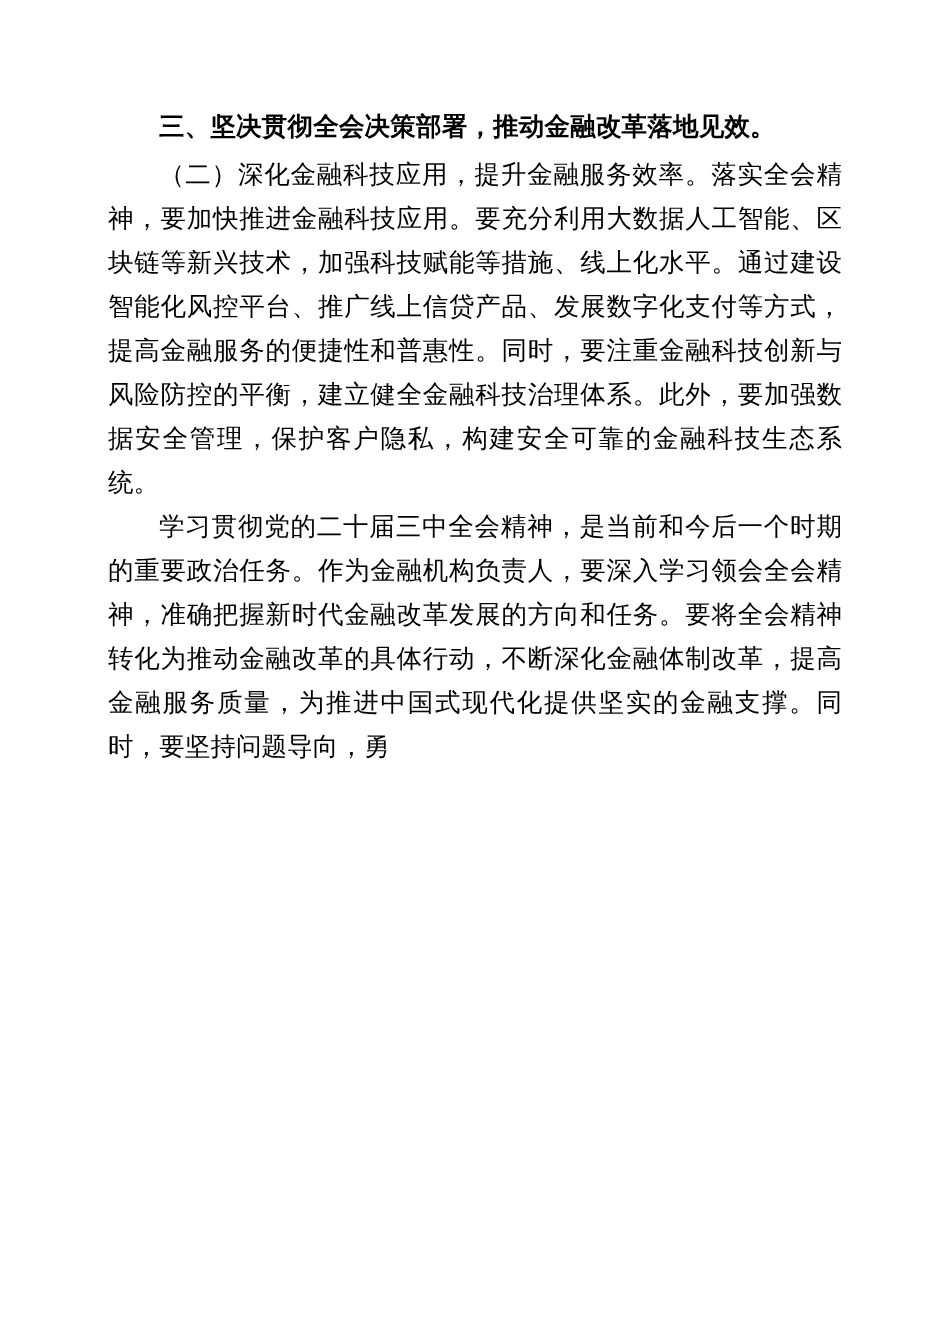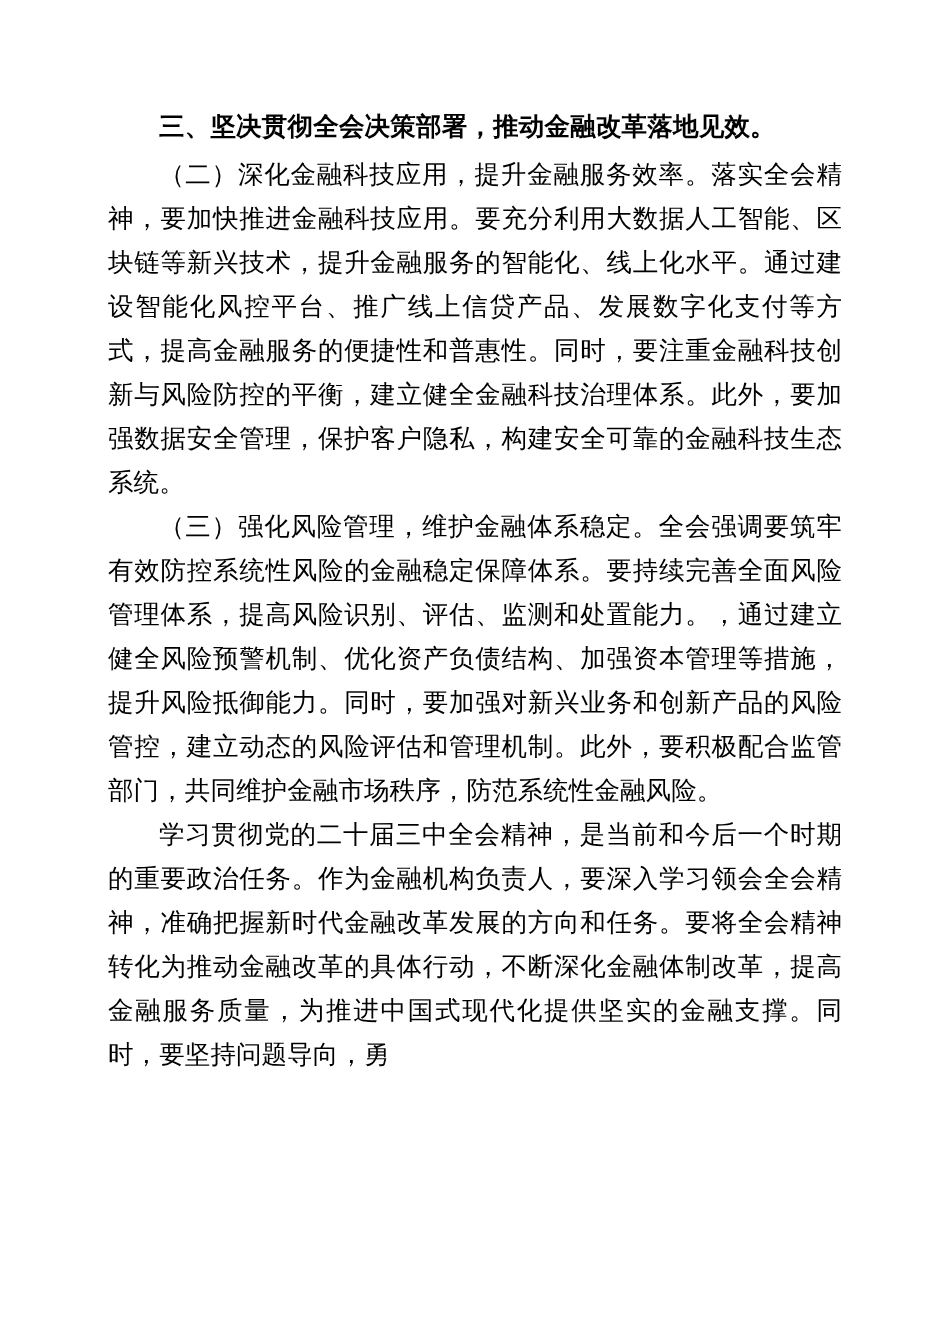--- a/index.html
+++ b/index.html
@@ -45,17 +45,16 @@
   p.para + p.para {
     margin-top: 0;
   }
 </style>
 </head>
 <body>
 
 <div class="page">
   <div class="doc-body">
     <div class="heading">三、坚决贯彻全会决策部署，推动金融改革落地见效。</div>
-    <p class="para">（二）深化金融科技应用，提升金融服务效率。落实全会精神，要加快推进金融科技应用。要充分利用大数据人工智能、区块链等新兴技术，提升金融服务的智能化、线上化水平。通过建设智能化风控平台、推广线上信贷产品、发展数字化支付等方式，提高金融服务的便捷性和普惠性。同时，要注重金融科技创新与风险防控的平衡，建立健全金融科技治理体系。此外，要加强数据安全管理，保护客户隐私，构建安全可靠的金融科技生态系统。</p>
-    <p class="para">（三）强化风险管理，维护金融体系稳定。全会强调要筑牢有效防控系统性风险的金融稳定保障体系。要持续完善全面风险管理体系，提高风险识别、评估、监测和处置能力。，通过建立健全风险预警机制、优化资产负债结构、加强资本管理等措施，提升风险抵御能力。同时，要加强对新兴业务和创新产品的风险管控，建立动态的风险评估和管理机制。此外，要积极配合监管部门，共同维护金融市场秩序，防范系统性金融风险。</p>
+    <p class="para">（二）深化金融科技应用，提升金融服务效率。落实全会精神，要加快推进金融科技应用。要充分利用大数据人工智能、区块链等新兴技术，加强科技赋能等措施、线上化水平。通过建设智能化风控平台、推广线上信贷产品、发展数字化支付等方式，提高金融服务的便捷性和普惠性。同时，要注重金融科技创新与风险防控的平衡，建立健全金融科技治理体系。此外，要加强数据安全管理，保护客户隐私，构建安全可靠的金融科技生态系统。</p>
     <p class="para">学习贯彻党的二十届三中全会精神，是当前和今后一个时期的重要政治任务。作为金融机构负责人，要深入学习领会全会精神，准确把握新时代金融改革发展的方向和任务。要将全会精神转化为推动金融改革的具体行动，不断深化金融体制改革，提高金融服务质量，为推进中国式现代化提供坚实的金融支撑。同时，要坚持问题导向，勇</p>
   </div>
 </div>
 
 </body></html>

